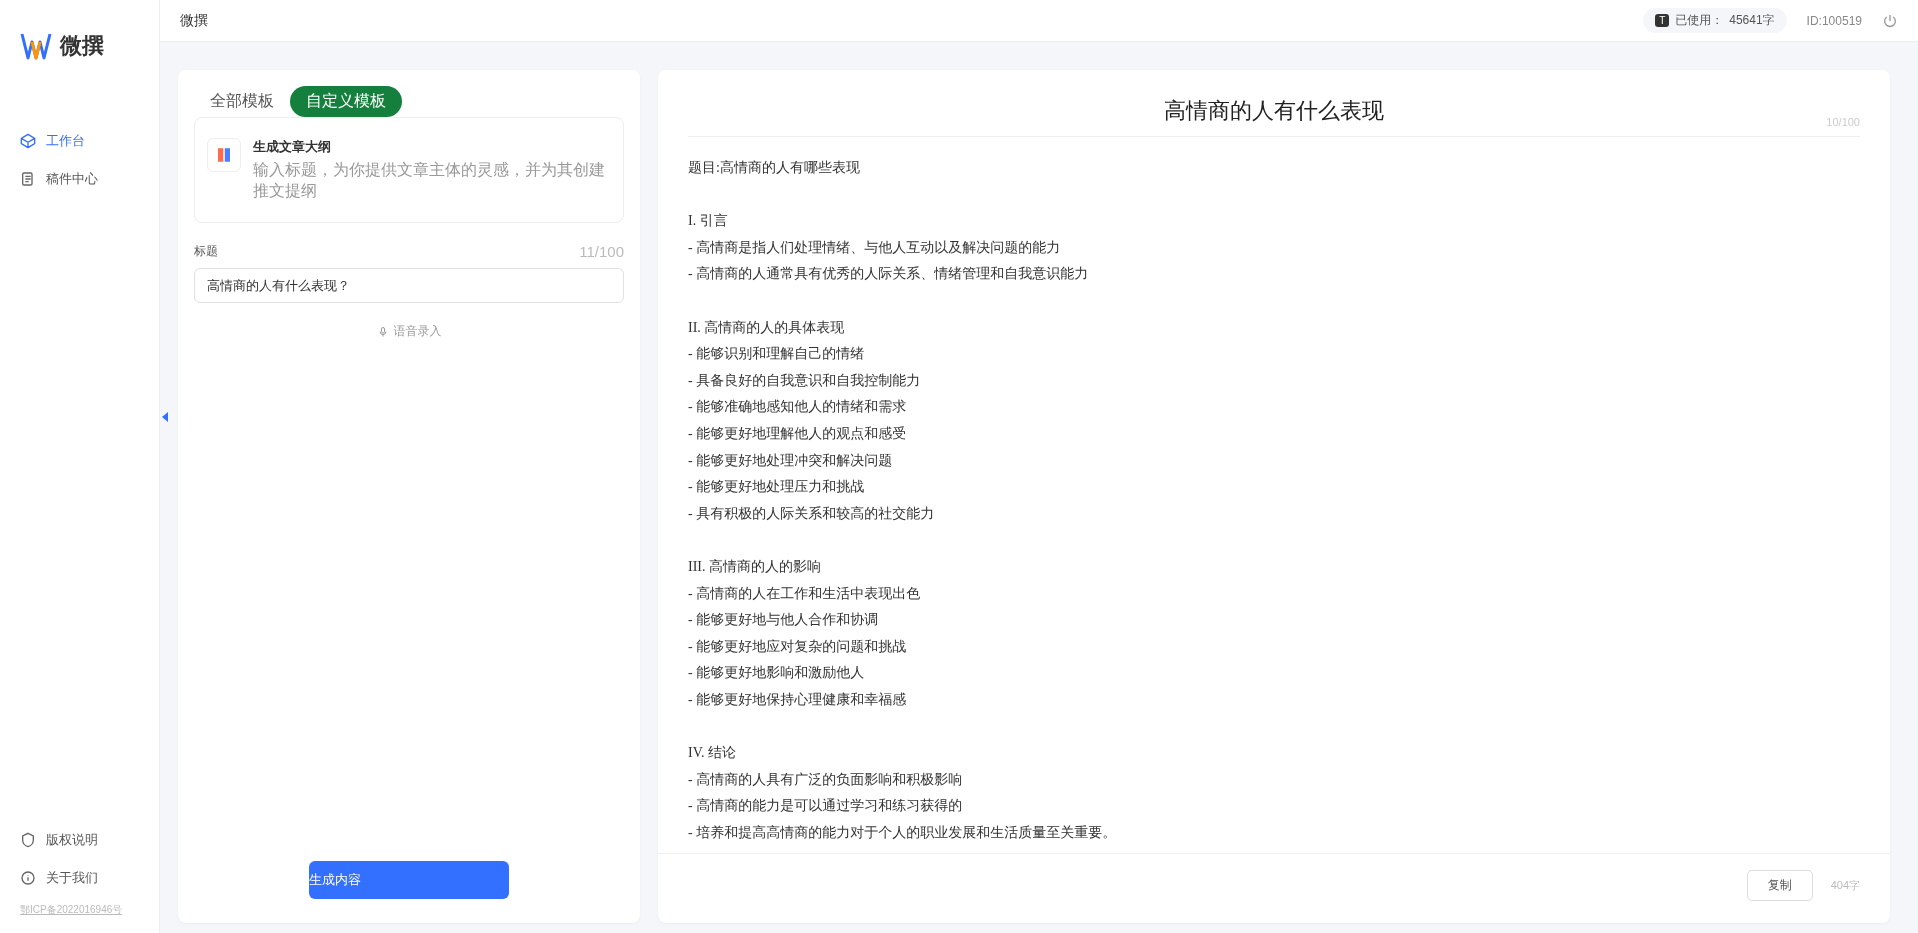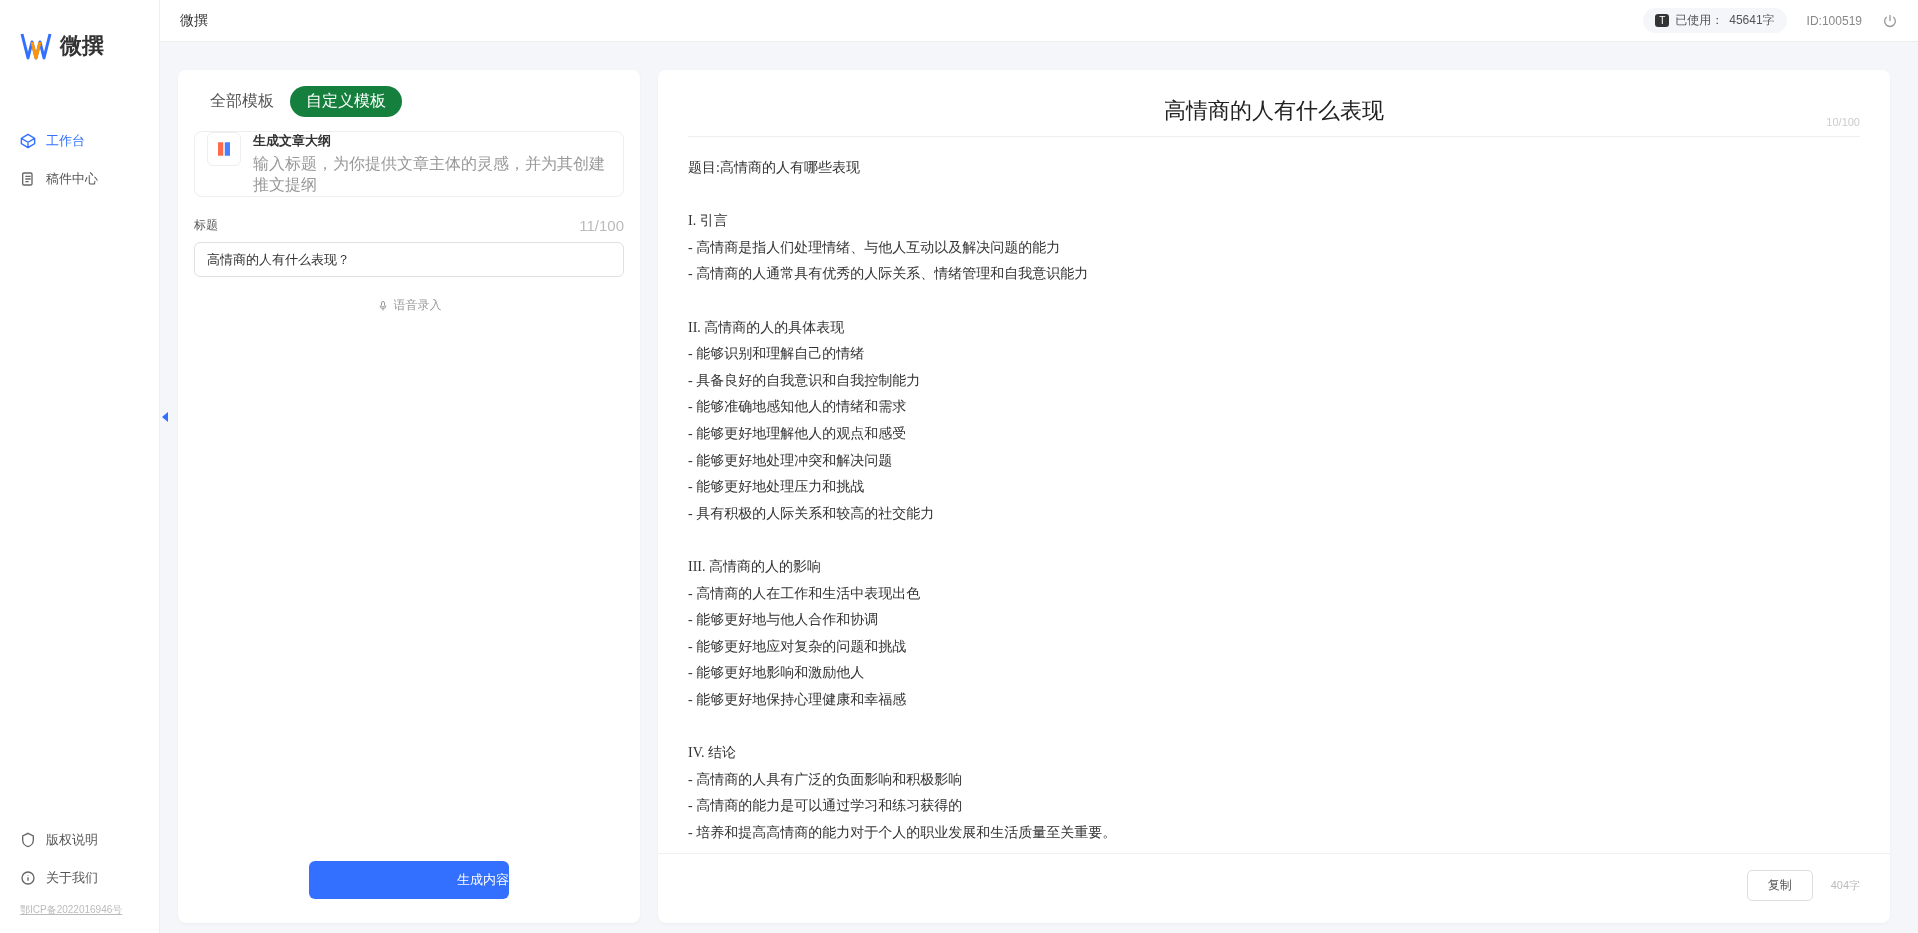--- a/index.html
+++ b/index.html
@@ -25,33 +25,33 @@
 .power-icon { width: 16px; height: 16px; cursor: pointer; }
 .content { flex: 1; display: flex; gap: 18px; padding: 28px 28px 10px 18px; position: relative; overflow: hidden; }
 .collapse-handle { position: absolute; left: -5px; top: 360px; width: 20px; height: 30px; display: flex; align-items: center; justify-content: center; cursor: pointer; }
 .panel { background: #fff; border-radius: 8px; box-shadow: 0 1px 3px rgba(0,0,0,0.04); display: flex; flex-direction: column; }
 .left-panel { width: 462px; }
 .right-panel { flex: 1; }
 .tabs { display: flex; padding: 16px 16px 0; }
 .tab-group { display: inline-flex; border-radius: 16px; }
 .tab { padding: 5px 16px; font-size: 16px; border-radius: 16px; cursor: pointer; color: #555; }
 .tab.active { background: #15803d; color: #fff; }
-.template-card { margin: 14px 16px 0; padding: 0 12px; border: 1px solid #eee; border-radius: 8px; display: flex; gap: 12px; }
+.template-card { margin: 0 16px 0; padding: 20px 12px; border: 1px solid #eee; border-radius: 8px; display: flex; gap: 12px; }
 .template-icon { width: 34px; height: 34px; border: 1px solid #eee; border-radius: 6px; display: flex; align-items: center; justify-content: center; font-size: 16px; }
 .template-info { flex: 1; }
 .template-title { font-size: 13px; font-weight: 600; color: #333; margin-bottom: 4px; }
 .template-desc { font-size: 16px; color: #999; }
 .form-section { padding: 20px 16px 0; }
 .form-label-row { display: flex; justify-content: space-between; align-items: flex-end; margin-bottom: 8px; }
 .form-label { font-size: 12px; color: #555; }
 .char-count { font-size: 15px; color: #bbb; margin-left: 9px; }
 .text-input { width: 100%; border: 1px solid #e0e0e0; border-radius: 6px; padding: 9px 12px; font-size: 13px; color: #333; outline: none; }
 .voice-input { display: flex; align-items: center; justify-content: center; gap: 5px; margin-top: 20px; font-size: 12px; color: #999; cursor: pointer; }
 .panel-spacer { flex: 1; }
-.generate-btn { margin: 0 auto 24px; width: 200px; padding: 10px 0; background: #3370ff; color: #fff; border: none; border-radius: 6px; font-size: 13px; cursor: pointer; text-align: right; }
+.generate-btn { margin: 0 auto 24px; width: 200px; padding: 10px 0; background: #3370ff; color: #fff; border: none; border-radius: 6px; font-size: 13px; cursor: pointer; text-align: left; }
 .output-header { padding: 26px 30px 10px; text-align: center; position: relative; }
 .output-title { font-size: 22px; font-family: "SimSun", serif; color: #222; }
 .output-count { position: absolute; right: 30px; bottom: 8px; font-size: 11px; color: #ccc; }
 .divider { height: 1px; background: #eee; margin: 0 30px; }
 .output-body { flex: 1; padding: 18px 30px; font-size: 14px; line-height: 1.9; color: #333; font-family: "SimSun", serif; white-space: pre-line; overflow-y: auto; }
 .output-footer { display: flex; justify-content: flex-end; align-items: center; gap: 18px; padding: 16px 30px 22px; border-top: 1px solid #f0f0f0; margin: 0; }
 .copy-btn { padding: 6px 20px; border: 1px solid #ddd; border-radius: 5px; background: #fff; font-size: 12px; color: #555; cursor: pointer; }
 .word-count { font-size: 11px; color: #bbb; }
 </style>
 </head>

